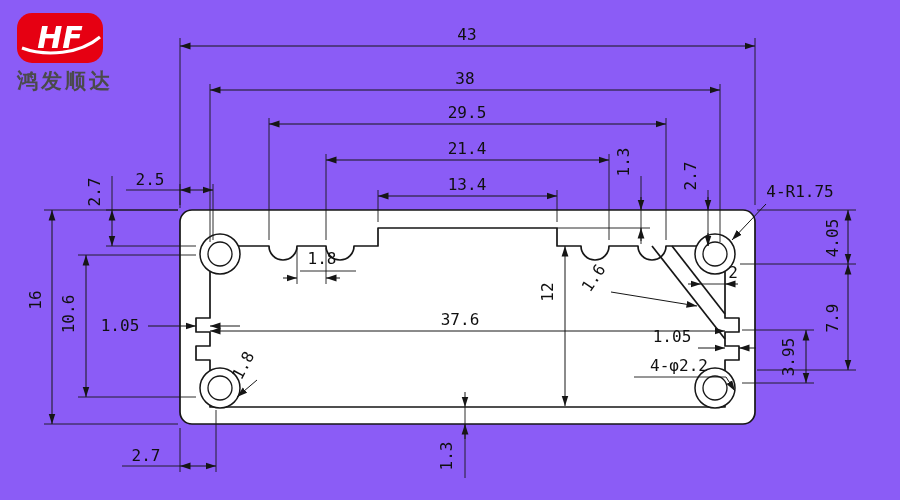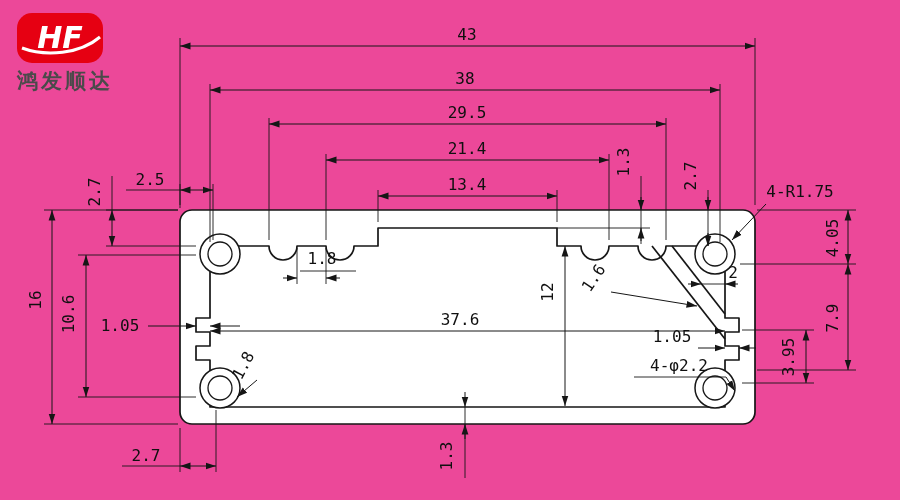--- a/index.html
+++ b/index.html
@@ -1,16 +1,16 @@
 <!DOCTYPE html>
 <html><head>
 <meta charset="utf-8">
 <style>
   html,body{margin:0;padding:0;background:#fff;}
-  .page{position:relative;width:900px;height:500px;background:#ec4899;outline:1px solid #d9d9d9;overflow:hidden;
+  .page{position:relative;width:900px;height:500px;background:#8b5cf6;outline:1px solid #d9d9d9;overflow:hidden;
         font-family:"DejaVu Sans","Liberation Sans",sans-serif;}
   svg{display:block;}
   .prof{fill:none;stroke:#161616;stroke-width:1.7;stroke-linejoin:round;}
   .outer{fill:#ffffff;stroke:#161616;stroke-width:1.7;}
   .boss{fill:#ffffff;stroke:#161616;stroke-width:1.5;}
   .hole{fill:#ffffff;stroke:#161616;stroke-width:1.3;}
   .dim{stroke:#161616;stroke-width:1;fill:none;}
   .ext{stroke:#161616;stroke-width:0.9;fill:none;}
   text.d{font:16px "DejaVu Sans Mono","Liberation Mono",monospace;fill:#101010;}
   text.logo{font:italic 800 30px "DejaVu Sans",sans-serif;fill:#ffffff;}

